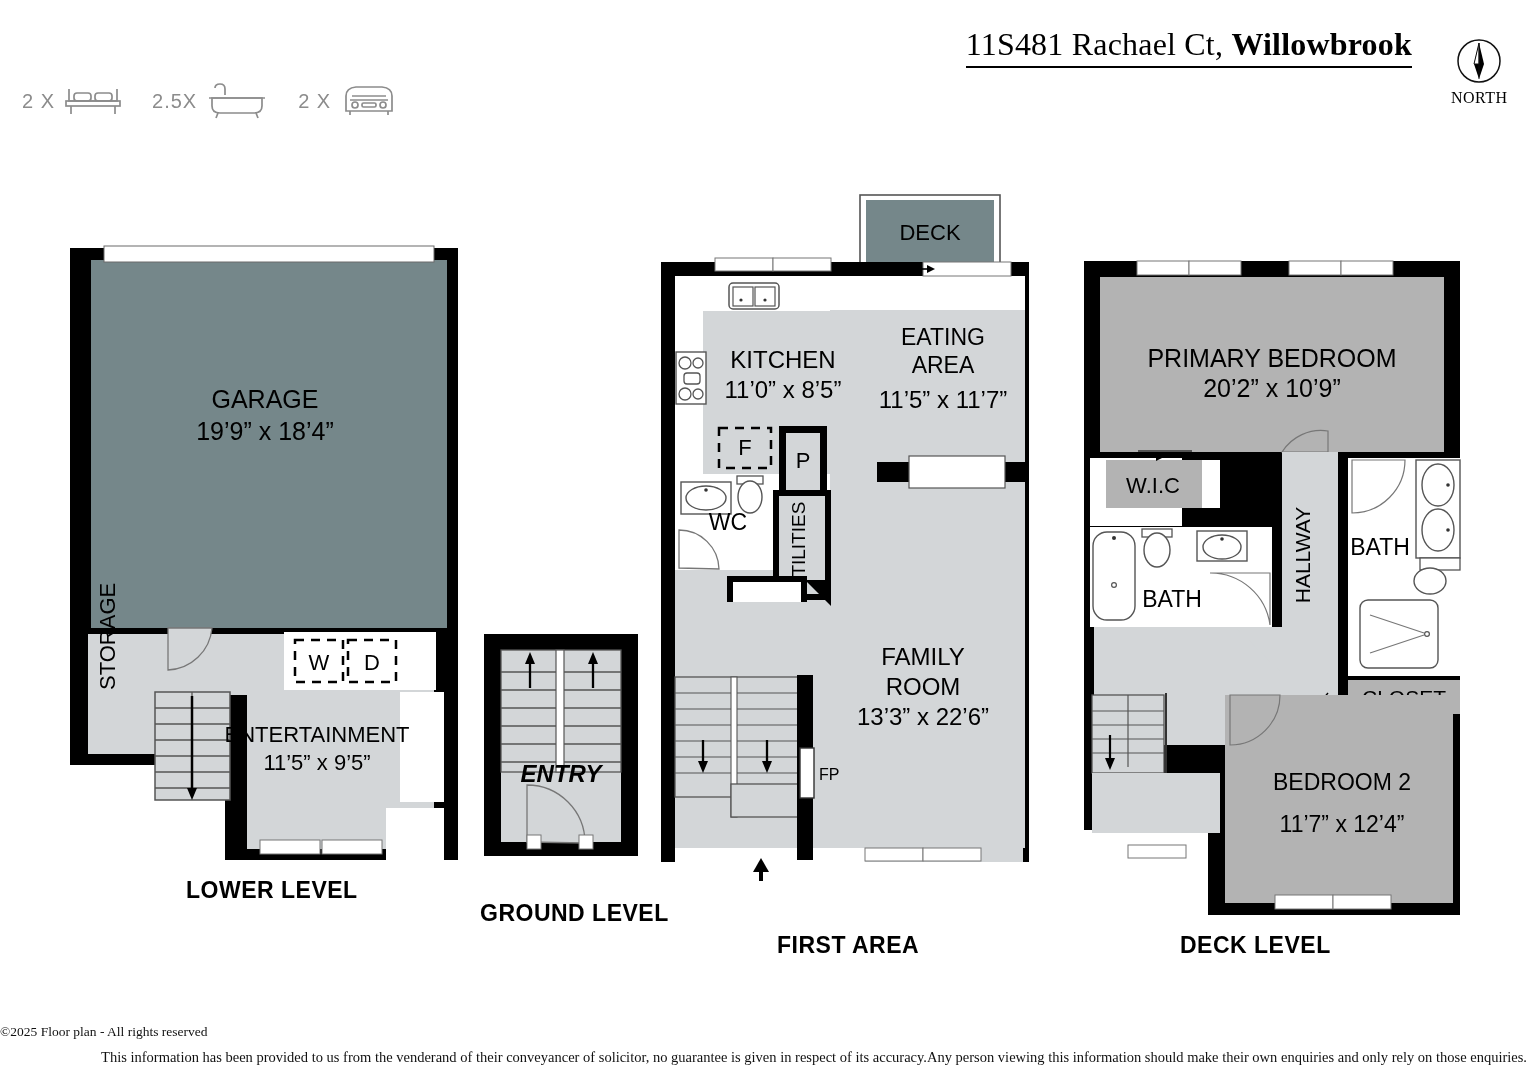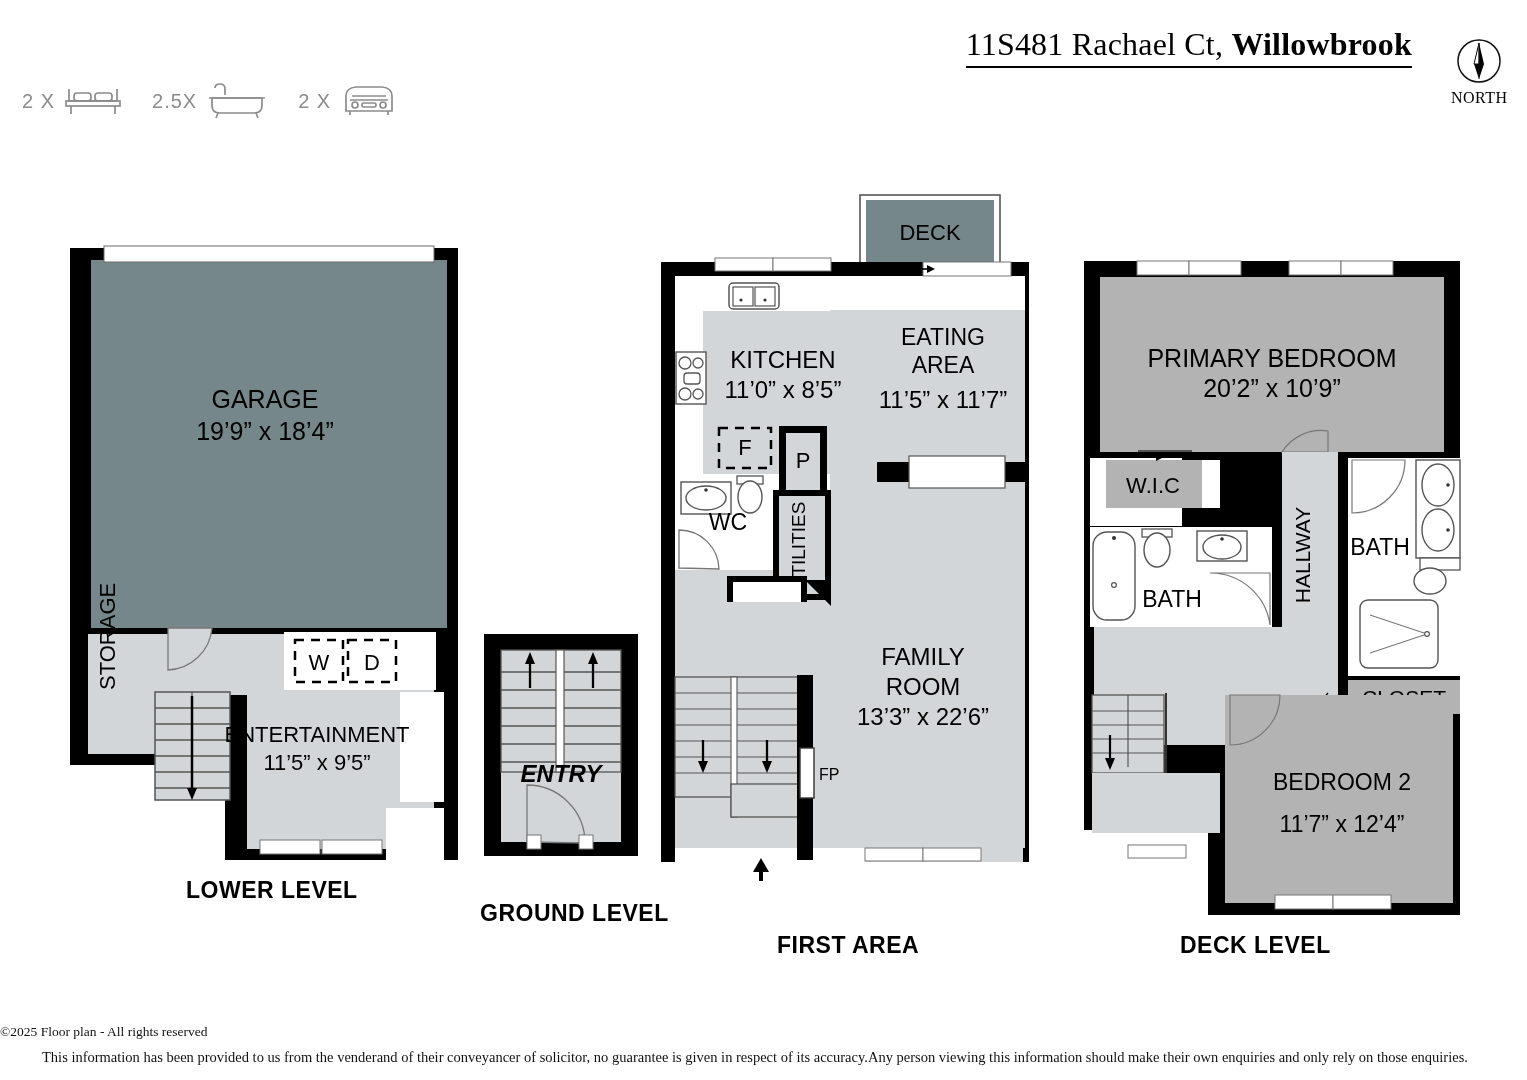--- a/index.html
+++ b/index.html
@@ -90,21 +90,21 @@
     top: 1024px;
     text-align: left;
     font-family: "Liberation Serif", serif;
     font-size: 13.5px;
     color: #111;
   }
   #disclaimer {
     position: absolute;
     left: 0; right: 0;
     top: 1049px;
-    text-align: left;
+    text-align: right;
     font-family: "Liberation Serif", serif;
     font-size: 14.5px;
     color: #111;
     white-space: nowrap;
     padding-left: 42px;
   }
 </style>
 </head>
 <body>
 

